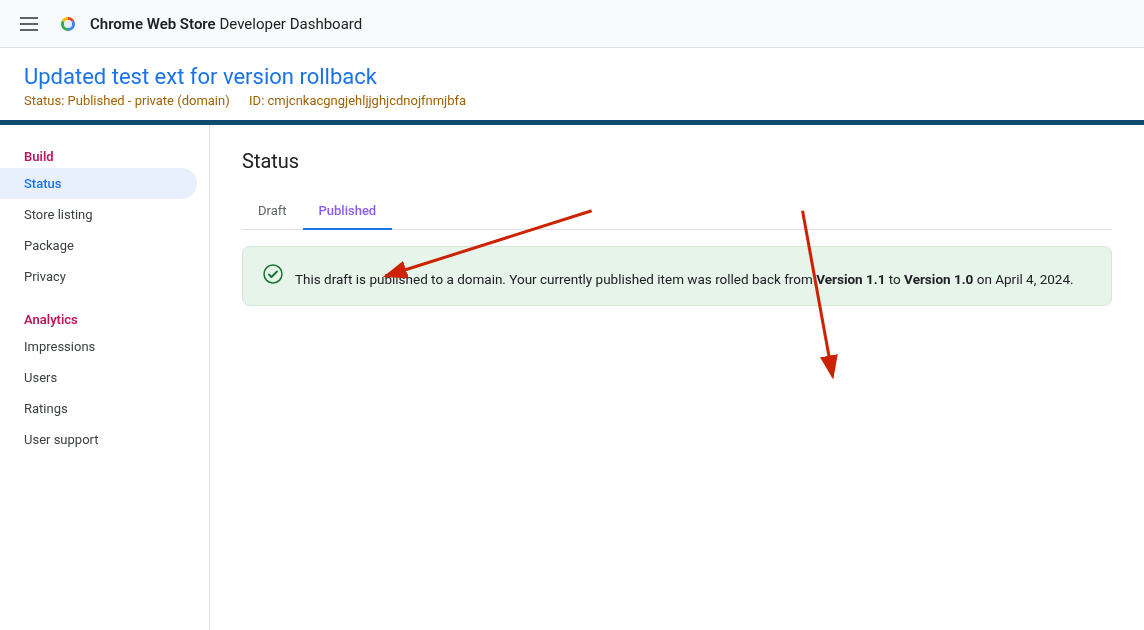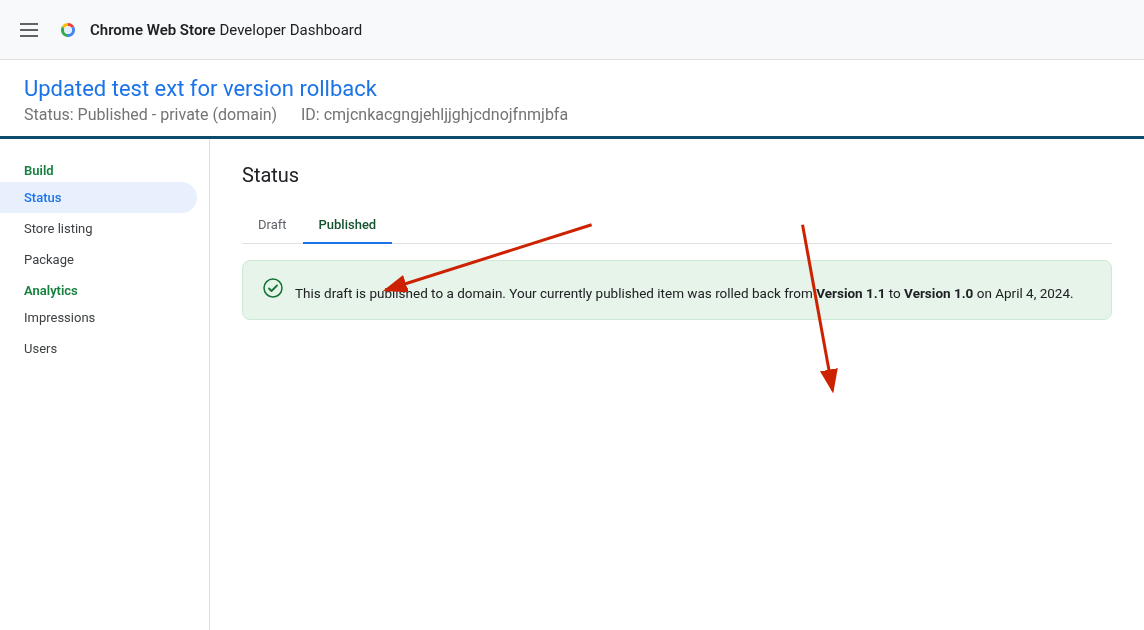--- a/index.html
+++ b/index.html
@@ -10,21 +10,21 @@
       background: #fff;
       width: 1144px;
       height: 630px;
       overflow: hidden;
     }
 
     
     .top-nav {
       display: flex;
       align-items: center;
-      height: 60px;
+      height: 48px;
       padding: 0 16px;
       background: #f8f9fa;
       border-bottom: 1px solid #e0e0e0;
       gap: 12px;
     }
     .hamburger-icon {
       display: flex;
       flex-direction: column;
       gap: 4px;
       cursor: pointer;
@@ -49,53 +49,53 @@
       font-size: 15px;
       color: #202124;
     }
     .nav-title .brand {
       font-weight: 600;
     }
 
     
     .page-header {
       padding: 16px 24px 12px 24px;
-      border-bottom: 3px solid #0c4a6e;
+      border-bottom: 5px solid #0c4a6e;
       background: #fff;
     }
     .page-title {
       font-size: 22px;
       color: #1a73e8;
       font-weight: 400;
       margin-bottom: 4px;
     }
     .page-meta {
-      font-size: 16px;
-      color: #737373;
+      font-size: 13px;
+      color: #a16207;
     }
 
     
     .main-layout {
       display: flex;
       height: calc(630px - 48px - 69px);
     }
 
     
     .sidebar {
       width: 210px;
       min-width: 210px;
       border-right: 1px solid #e0e0e0;
       padding: 16px 0;
       overflow-y: auto;
       background: #fff;
     }
     .sidebar-section-label {
       font-size: 13px;
       font-weight: 600;
-      color: #15803d;
+      color: #be185d;
       padding: 8px 24px 4px 24px;
     }
     .sidebar-item {
       display: block;
       padding: 8px 24px;
       font-size: 13px;
       color: #3c4043;
       cursor: pointer;
       text-decoration: none;
       border-radius: 0 20px 20px 0;
@@ -129,21 +129,21 @@
     }
     .tab {
       padding: 10px 16px;
       font-size: 13px;
       color: #5f6368;
       cursor: pointer;
       border-bottom: 2px solid transparent;
       margin-bottom: -1px;
     }
     .tab.active {
-      color: #14532d;
+      color: #8b5cf6;
       border-bottom: 2px solid #1a73e8;
       font-weight: 500;
     }
 
     
     .alert-box {
       display: flex;
       align-items: flex-end;
       gap: 12px;
       background: #e6f4ea;
@@ -219,25 +219,28 @@
 </div>
 
 <div class="main-layout">
 
   <aside class="sidebar">
     <div class="sidebar-section-label">Build</div>
 
     <a class="sidebar-item active">Status</a>
     <a class="sidebar-item">Store listing</a>
     <a class="sidebar-item">Package</a>
-
-    <div class="sidebar-section-label" style="">Analytics</div>
+    <a class="sidebar-item">Privacy</a>
+
+    <div class="sidebar-section-label" style="margin-top: 12px;">Analytics</div>
 
     <a class="sidebar-item">Impressions</a>
     <a class="sidebar-item">Users</a>
+    <a class="sidebar-item">Ratings</a>
+    <a class="sidebar-item">User support</a>
   </aside>
 
   <main class="content-area">
     <h2 class="content-title">Status</h2>
 
     <div class="tabs">
       <div class="tab">Draft</div>
       <div class="tab active">Published</div>
     </div>
 

